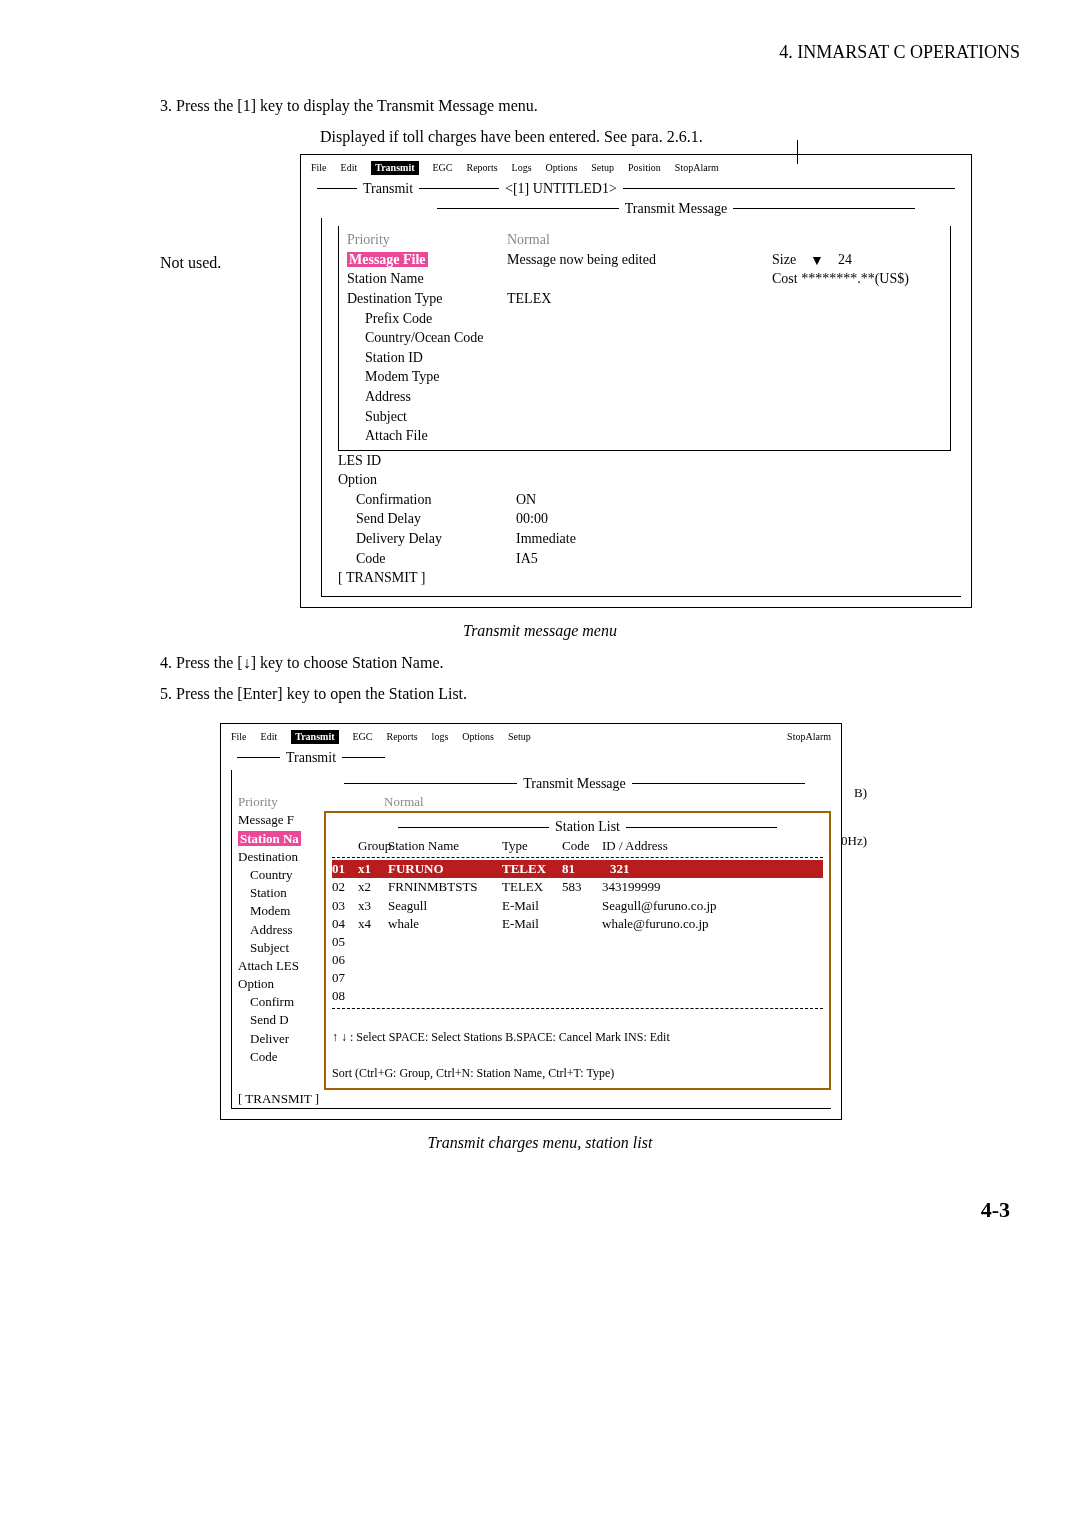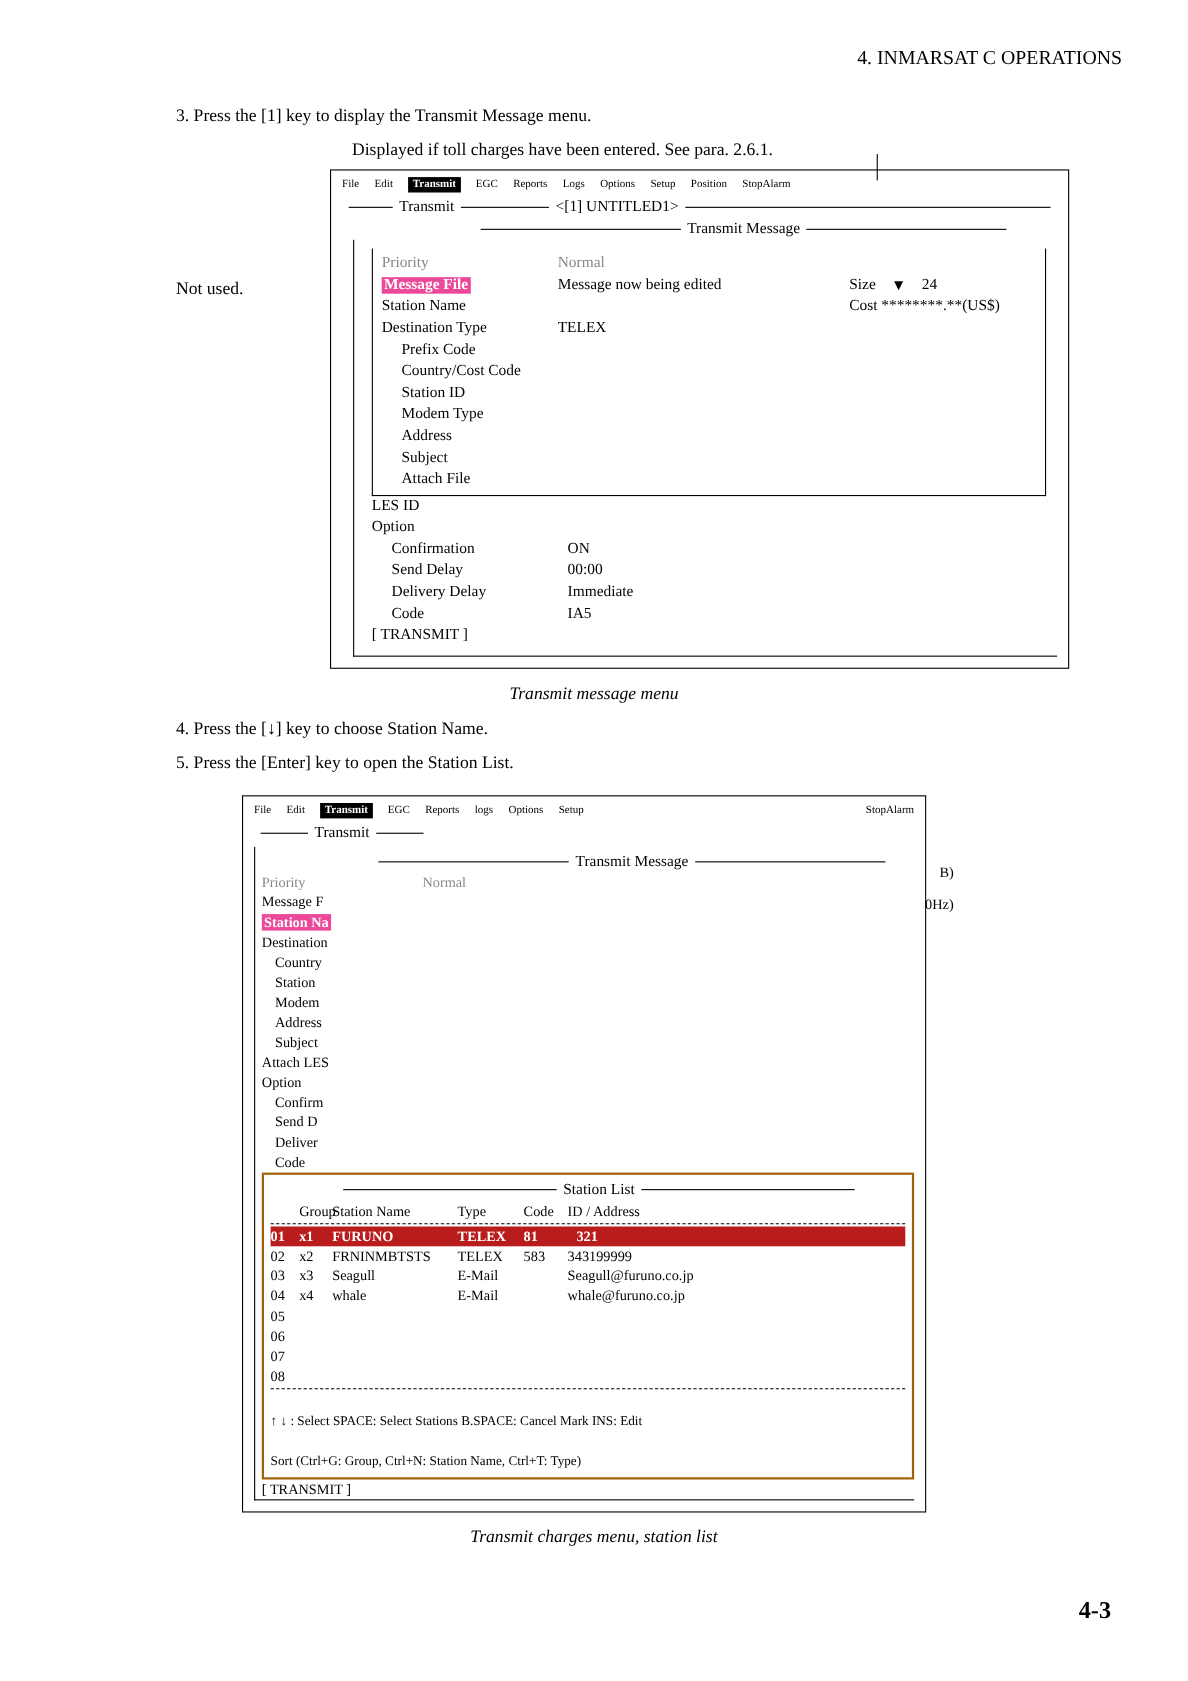--- a/index.html
+++ b/index.html
@@ -140,21 +140,20 @@
     display: inline-block;
     transform: translateY(1px);
   }
   .left-fields-col {
     width: 86px;
     font-size: 13px;
   }
   .fig2-body {
     display: flex;
     gap: 0;
-    flex-direction: column;
   }
   .stationbox {
     border: 2px solid #a16207;
     padding: 4px 6px 6px 6px;
     flex: 1;
     position: relative;
   }
   .fig2-inner {
     border-left: 1px solid #000;
     border-bottom: 1px solid #000;
@@ -231,21 +230,21 @@
             </div>
           </div>
           <div class="row">
             <div class="col-label">Destination Type</div>
             <div class="col-val">TELEX</div>
           </div>
           <div class="row">
               <div class="col-label indent">Prefix Code</div>
             </div>
           <div class="row">
-              <div class="col-label indent" style="width:200px">Country/Cost Code</div>
+              <div class="col-label indent" style="width:200px">Country/Ocean Code</div>
             </div>
           <div class="row">
               <div class="col-label indent">Station ID</div>
             </div>
           <div class="row">
               <div class="col-label indent">Modem Type</div>
             </div>
           <div class="row">
               <div class="col-label indent">Address</div>
             </div>
@@ -320,21 +319,21 @@
       <span>Transmit Message</span>
       <span class="line"></span>
     </div>
 
     <div class="row">
       <div class="left-fields-col gray">Priority</div>
       <div class="gray" style="margin-left:60px">Normal</div>
     </div>
 
     <div class="side-label" style="top:60px;">B)</div>
-    <div class="side-label" style="top:89px;">0Hz)</div>
+    <div class="side-label" style="top:108px;">0Hz)</div>
 
     <div class="fig2-body">
       <div class="left-fields-col">
         <div>Message F</div>
         <div><span class="hl">Station Na</span></div>
         <div>Destination</div>
         <div style="padding-left:12px">Country</div>
         <div style="padding-left:12px">Station</div>
         <div style="padding-left:12px">Modem</div>
         <div style="padding-left:12px">Address</div>

